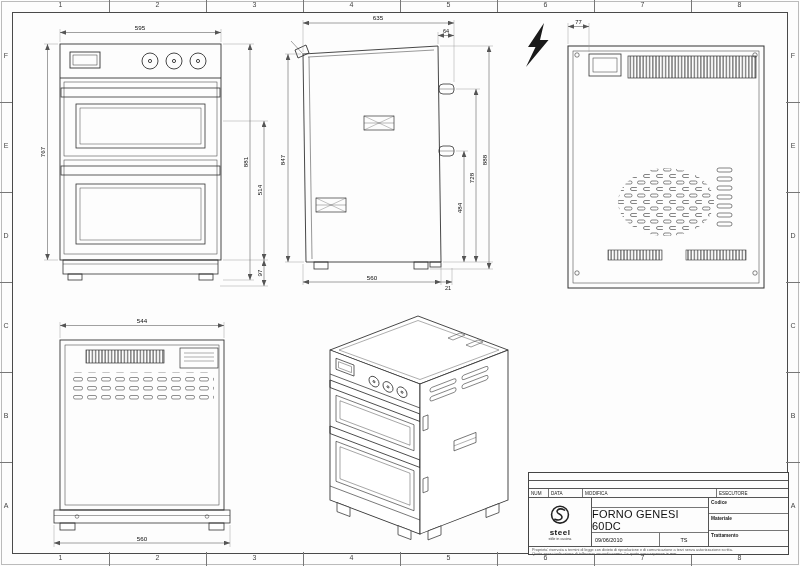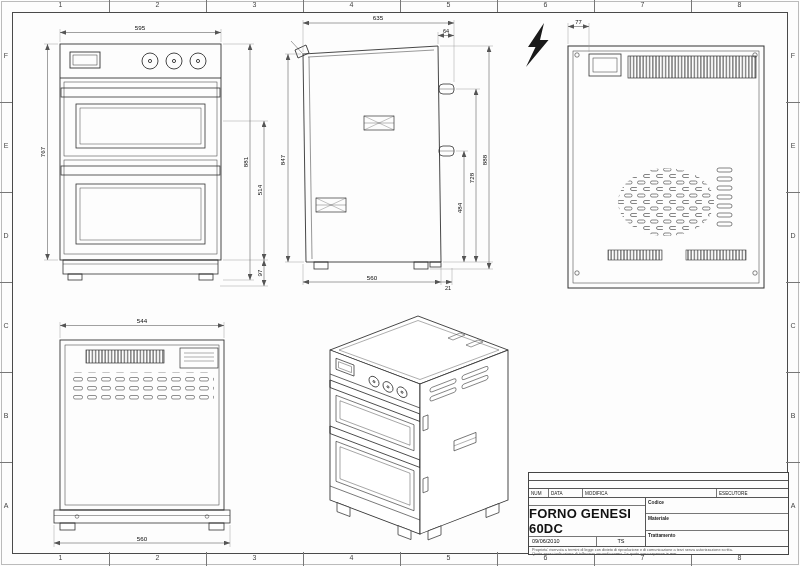--- a/index.html
+++ b/index.html
@@ -22,21 +22,21 @@
   .thead{height:8px;border-bottom:1px solid #555;display:flex;align-items:center;}
   .th{font-size:4.6px;color:#222;border-right:1px solid #777;height:100%;display:flex;align-items:center;padding-left:2px;box-sizing:border-box;}
   .c-num{width:20px;} .c-data{width:34px;} .c-mod{width:134px;} .c-ese{flex:1;border-right:none;}
   .tmain{height:48px;display:flex;border-bottom:1px solid #555;}
   .cell-logo{width:62px;border-right:1px solid #555;display:flex;flex-direction:column;align-items:center;justify-content:center;}
   .logosvg{width:26px;height:26px;}
   .logotext{font-weight:bold;font-size:8px;letter-spacing:0.5px;color:#111;line-height:8px;}
   .logotag{font-size:3.8px;color:#333;line-height:5px;}
   .cell-mid{width:116px;border-right:1px solid #555;display:flex;flex-direction:column;}
   .mid-top{height:9px;border-bottom:1px solid #777;}
-  .mid-title{flex:1;display:flex;align-items:center;justify-content:center;font-weight:bold;font-size:13px;letter-spacing:0.2px;}
+  .mid-title{flex:1;display:flex;align-items:center;justify-content:center;font-weight:normal;font-size:11px;letter-spacing:0.2px;}
   .mid-bottom{height:13px;border-top:1px solid #777;display:flex;}
   .date{width:68px;border-right:1px solid #777;display:flex;align-items:center;padding-left:3px;font-size:5.5px;box-sizing:border-box;}
   .scode{flex:1;display:flex;align-items:center;justify-content:center;font-size:5.5px;}
   .cell-right{flex:1;display:flex;flex-direction:column;}
   .fcell{flex:1;border-bottom:1px solid #777;padding:1px 2px;box-sizing:border-box;}
   .fcell.last{border-bottom:none;}
   .flabel{font-size:4.8px;font-weight:bold;color:#222;}
   .tfine{padding:1px 3px;font-size:3.8px;line-height:4.4px;color:#555;}
 </style>
 </head>
@@ -389,20 +389,28 @@
   <div class="tblock">
     <div class="trow"></div>
     <div class="trow"></div>
     <div class="thead">
       <span class="th c-num">NUM</span>
       <span class="th c-data">DATA</span>
       <span class="th c-mod">MODIFICA</span>
       <span class="th c-ese">ESECUTORE</span>
     </div>
     <div class="tmain">
+      <div class="cell-logo">
+        <svg class="logosvg" viewBox="0 0 40 40">
+          <circle cx="20" cy="18" r="13" fill="none" stroke="#222" stroke-width="2.4"></circle>
+          <path d="M27,11 C18,6 11,13 19,17 C27,21 22,29 12,25" fill="none" stroke="#222" stroke-width="2.4" stroke-linecap="round"></path>
+        </svg>
+        <div class="logotext">steel</div>
+        <div class="logotag">stile in cucina</div>
+      </div>
       <div class="cell-mid">
         <div class="mid-top"></div>
         <div class="mid-title">FORNO GENESI 60DC</div>
         <div class="mid-bottom">
           <span class="date">09/06/2010</span>
           <span class="scode">TS</span>
         </div>
       </div>
       <div class="cell-right">
         <div class="fcell"><span class="flabel">Codice</span></div>

